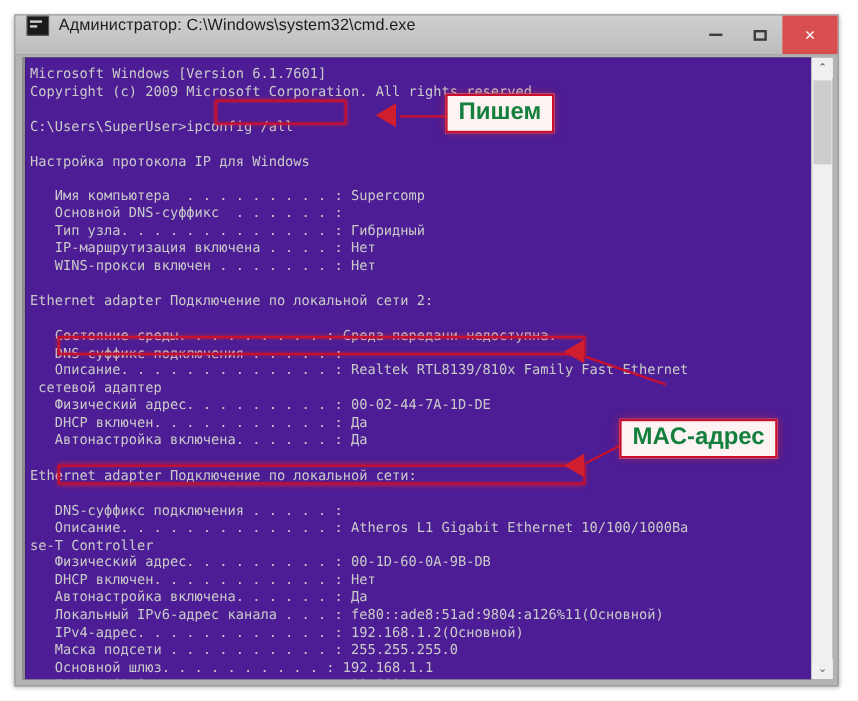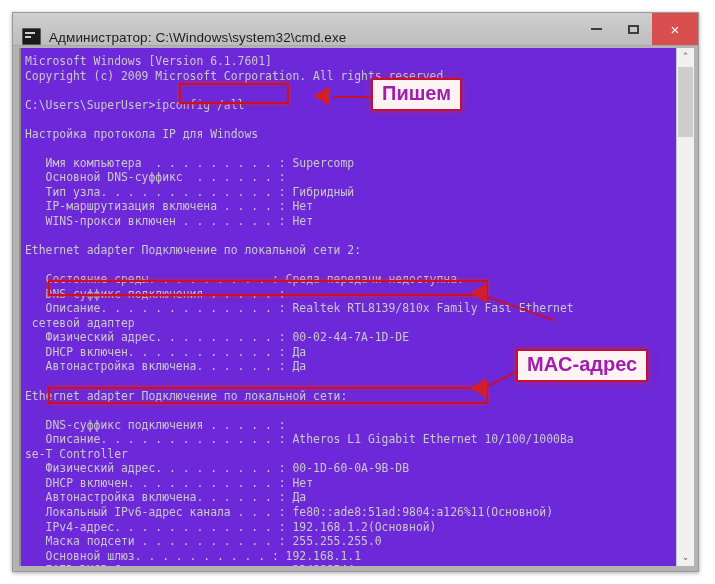--- a/index.html
+++ b/index.html
@@ -15,21 +15,21 @@
   .window{
     position:absolute;left:12px;top:12px;width:687px;height:560px;
     background:#b3b3b3;
     border:1px solid #9a9a9a;
     box-shadow:0 1px 4px rgba(0,0,0,.35);
     box-sizing:border-box;
   }
   .titlebar{
     position:relative;height:32px;
     background:linear-gradient(#cfcfcf,#bdbdbd);
-    display:flex;align-items:flex-end;
+    display:flex;align-items:flex-start;
     border-bottom:1px solid #a8a8a8;
   }
   .winicon{
     width:17px;height:15px;margin-left:9px;margin-right:8px;
     background:#1b1b1b;border:1px solid #555;
     position:relative;flex:none;border-radius:1px;
   }
   .winicon:before{
     content:"";position:absolute;left:2px;top:3px;
     width:10px;height:2px;background:#cfcfcf;
@@ -52,21 +52,21 @@
   .glyph-close{color:#fff;font-size:15px;line-height:1;font-family:"Liberation Sans",sans-serif;}
 
   
   .client{
     position:absolute;left:6px;top:35px;width:675px;height:518px;
     background:#000;box-sizing:border-box;
     border-left:2px solid #8e8e8e;
     display:flex;
   }
   .console{
-    position:relative;flex:1 1 auto;background:#6d28d9;overflow:hidden;
+    position:relative;flex:1 1 auto;background:#4c1d95;overflow:hidden;
     padding:6px 13px 0 4px;box-sizing:border-box;
   }
   .term{
     font-family:"DejaVu Sans Mono","Liberation Mono",monospace;
     font-size:11.4px;
     line-height:14.55px;
     color:#c9c9c9;
     white-space:pre;
     letter-spacing:0px;
     -webkit-font-smoothing:none;
@@ -91,21 +91,21 @@
 
   
   .hl{
     position:absolute;border:2px solid #c8102e;box-sizing:border-box;
     pointer-events:none;
   }
   .hl.glow{box-shadow:0 0 4px rgba(230,40,40,.85), inset 0 0 3px rgba(230,40,40,.5);}
 
   .callout{
     position:absolute;background:#fdf3f3;border:2px solid #c8102e;
-    color:#a21caf;font-size:20px;font-weight:bold;
+    color:#15803d;font-size:20px;font-weight:bold;
     padding:2px 9px 4px 9px;white-space:nowrap;
     box-shadow:0 0 7px rgba(220,40,40,.55);
     font-family:"Liberation Sans",sans-serif;
     line-height:1.15;
   }
 
   .leader{position:absolute;background:#c8102e;height:2px;}
   .arrow{
     position:absolute;width:0;height:0;
     border-top:10px solid transparent;border-bottom:10px solid transparent;

